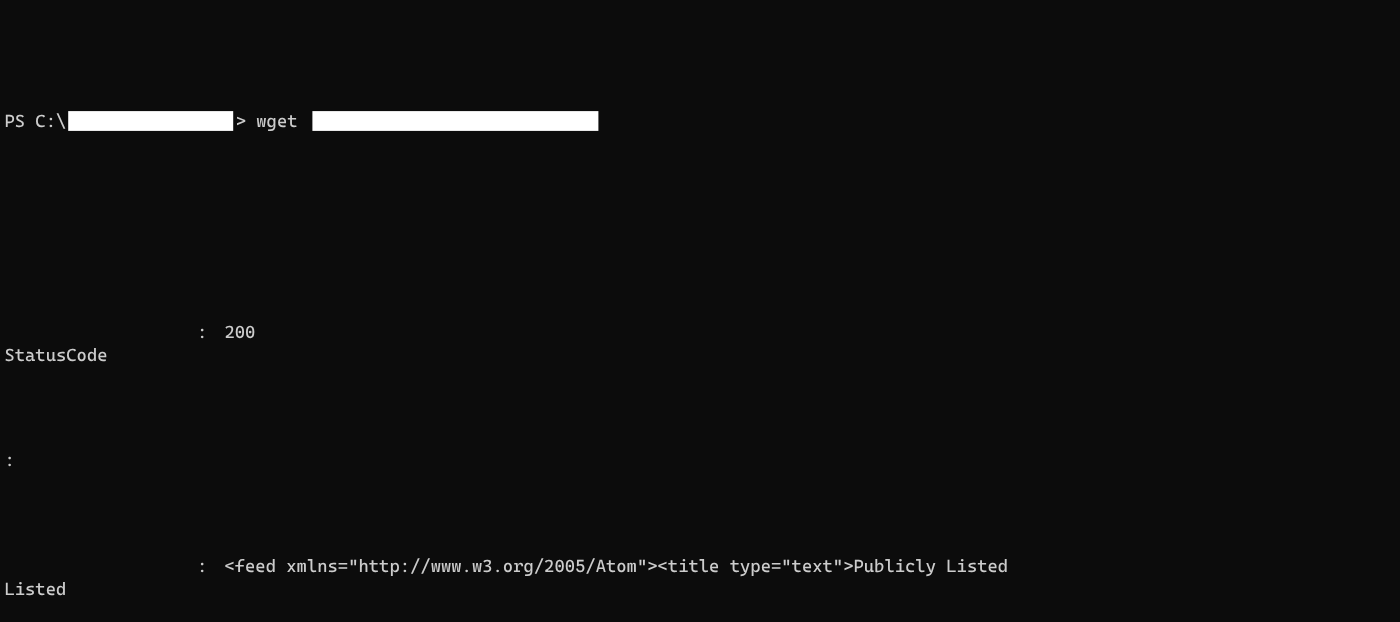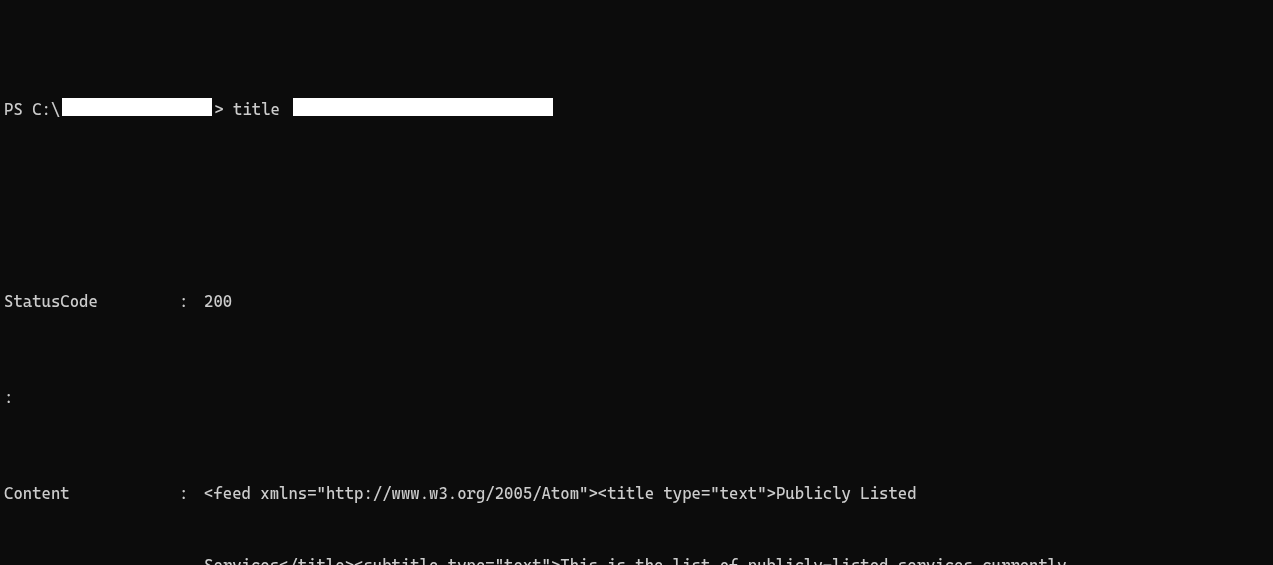--- a/index.html
+++ b/index.html
@@ -14,20 +14,21 @@
       font-size: 16px;
       line-height: 1.5;
       padding: 2px 4px;
       width: 1273px;
       height: 565px;
       overflow: hidden;
       white-space: pre;
     }
     .prompt-line {
       display: flex;
+      align-items: center;
       flex-wrap: nowrap;
     }
     .redacted {
       display: inline-block;
       background-color: #ffffff;
       height: 18px;
       vertical-align: middle;
     }
     .redacted-path {
       width: 150px;
@@ -40,20 +41,21 @@
     .output-block {
       margin-top: 48px;
     }
     .row {
       display: flex;
       align-items: flex-start;
     }
     .label-col {
       width: 175px;
       flex-shrink: 0;
+      margin-top: 21px;
     }
     .colon-col {
       width: 25px;
       flex-shrink: 0;
     }
     .value-col {
       flex: 1;
       white-space: pre-wrap;
       word-break: break-word;
       max-width: 1060px;
@@ -67,38 +69,38 @@
   </style>
 </head>
 <body>
 
 
 
 <div class="prompt-line">
   <span>PS C:\</span>
   <span class="redacted redacted-path"></span>
   <span>&gt; </span>
-  <span>title </span>
+  <span>wget </span>
   <span class="redacted redacted-host"></span>
 </div>
 
 <div class="output-block">
 
   <div class="row">
     <span class="label-col">StatusCode</span>
     <span class="colon-col">:</span>
     <span class="value-col">200</span>
   </div>
 
   <div class="row">
     <span class="colon-col">:</span>
   </div>
 
   <div class="row">
-    <span class="label-col">Content</span>
+    <span class="label-col">Listed</span>
     <span class="colon-col">:</span>
     <span class="value-col">&lt;feed xmlns="http://www.w3.org/2005/Atom"&gt;&lt;title type="text"&gt;Publicly Listed</span>
   </div>
   <div class="indent-line">Services&lt;/title&gt;&lt;subtitle type="text"&gt;This is the list of publicly-listed services currently</div>
   
 
   
   
   
   

